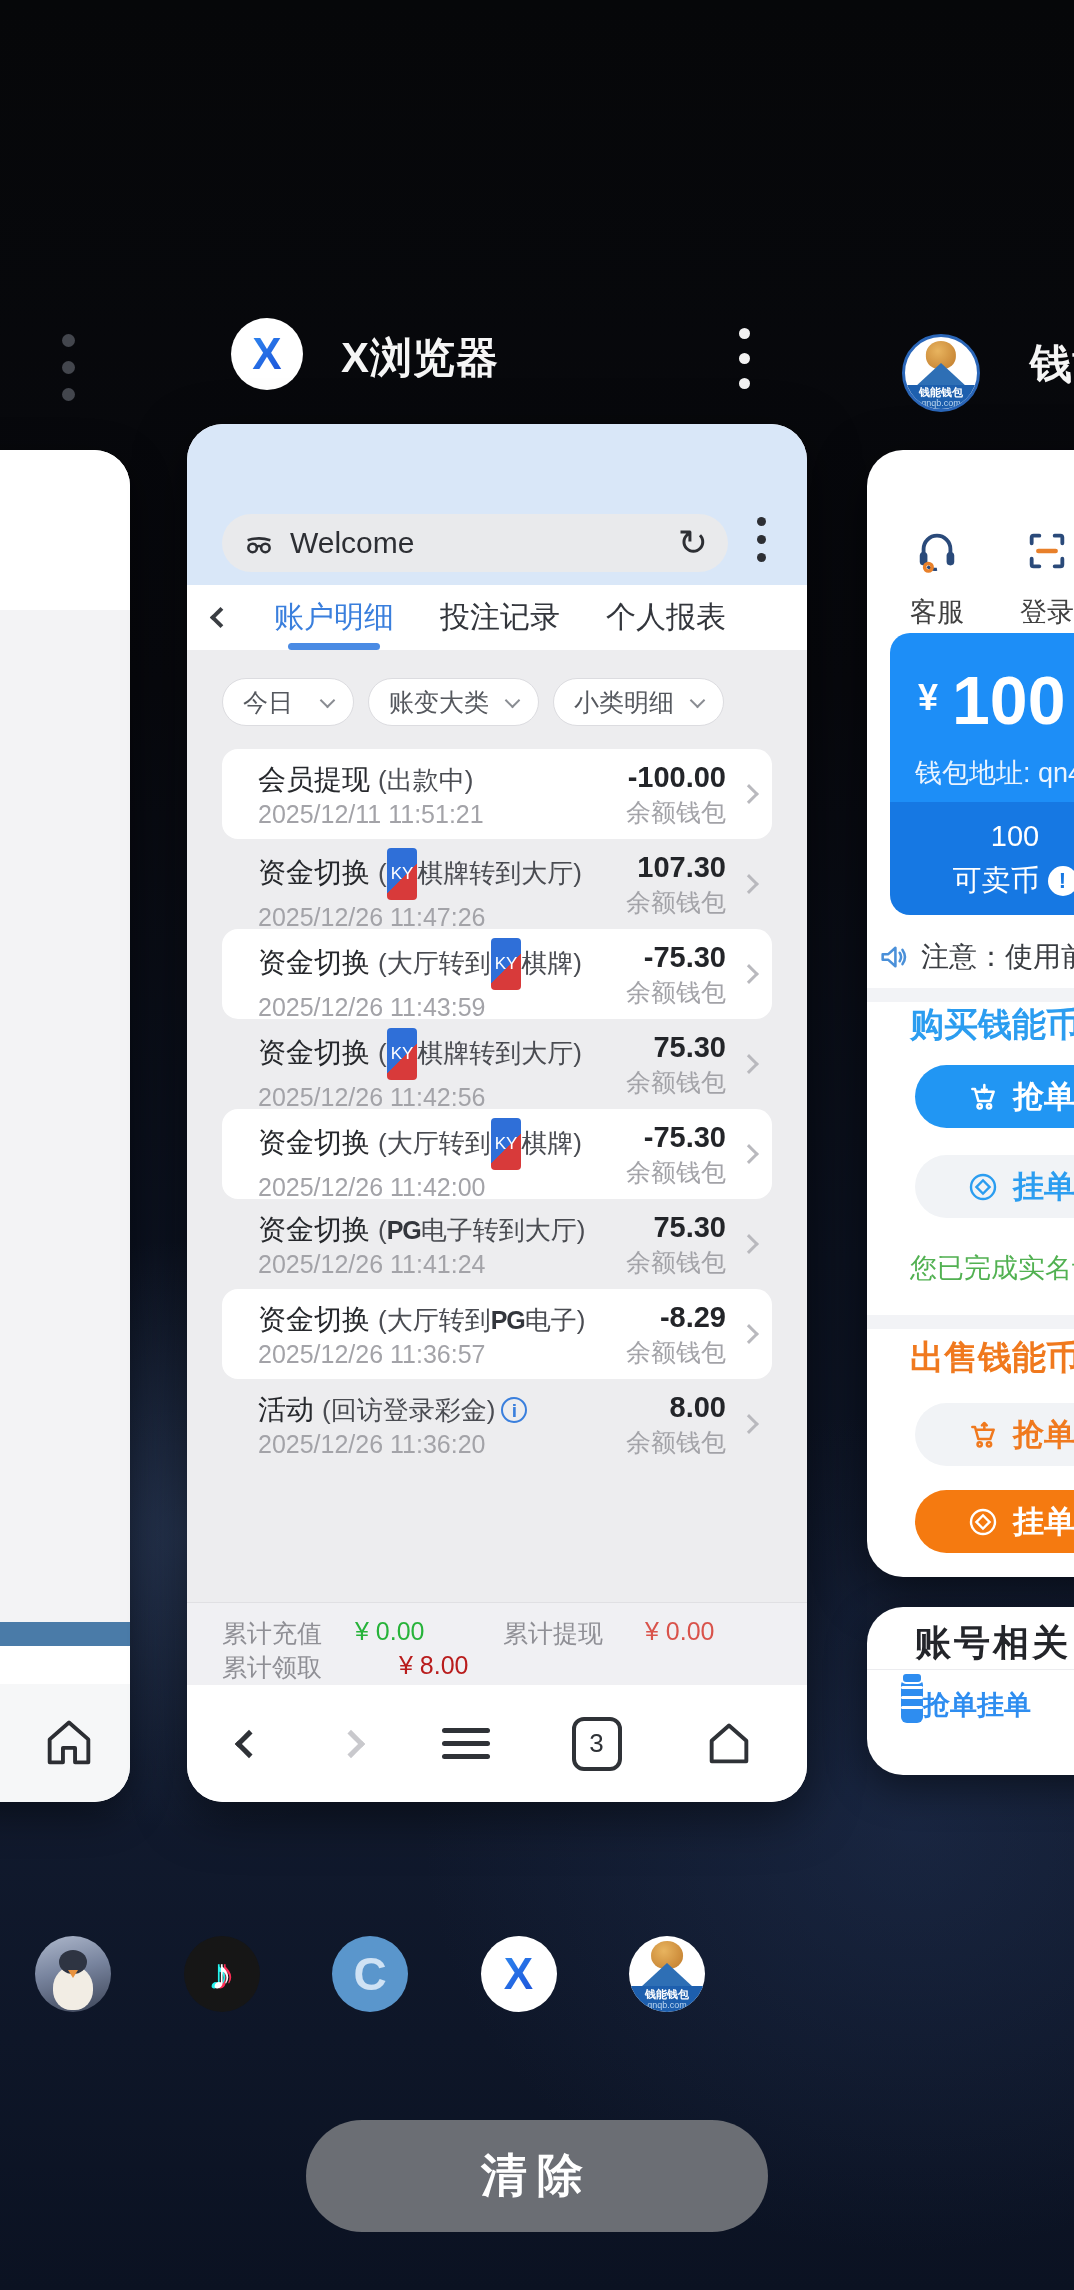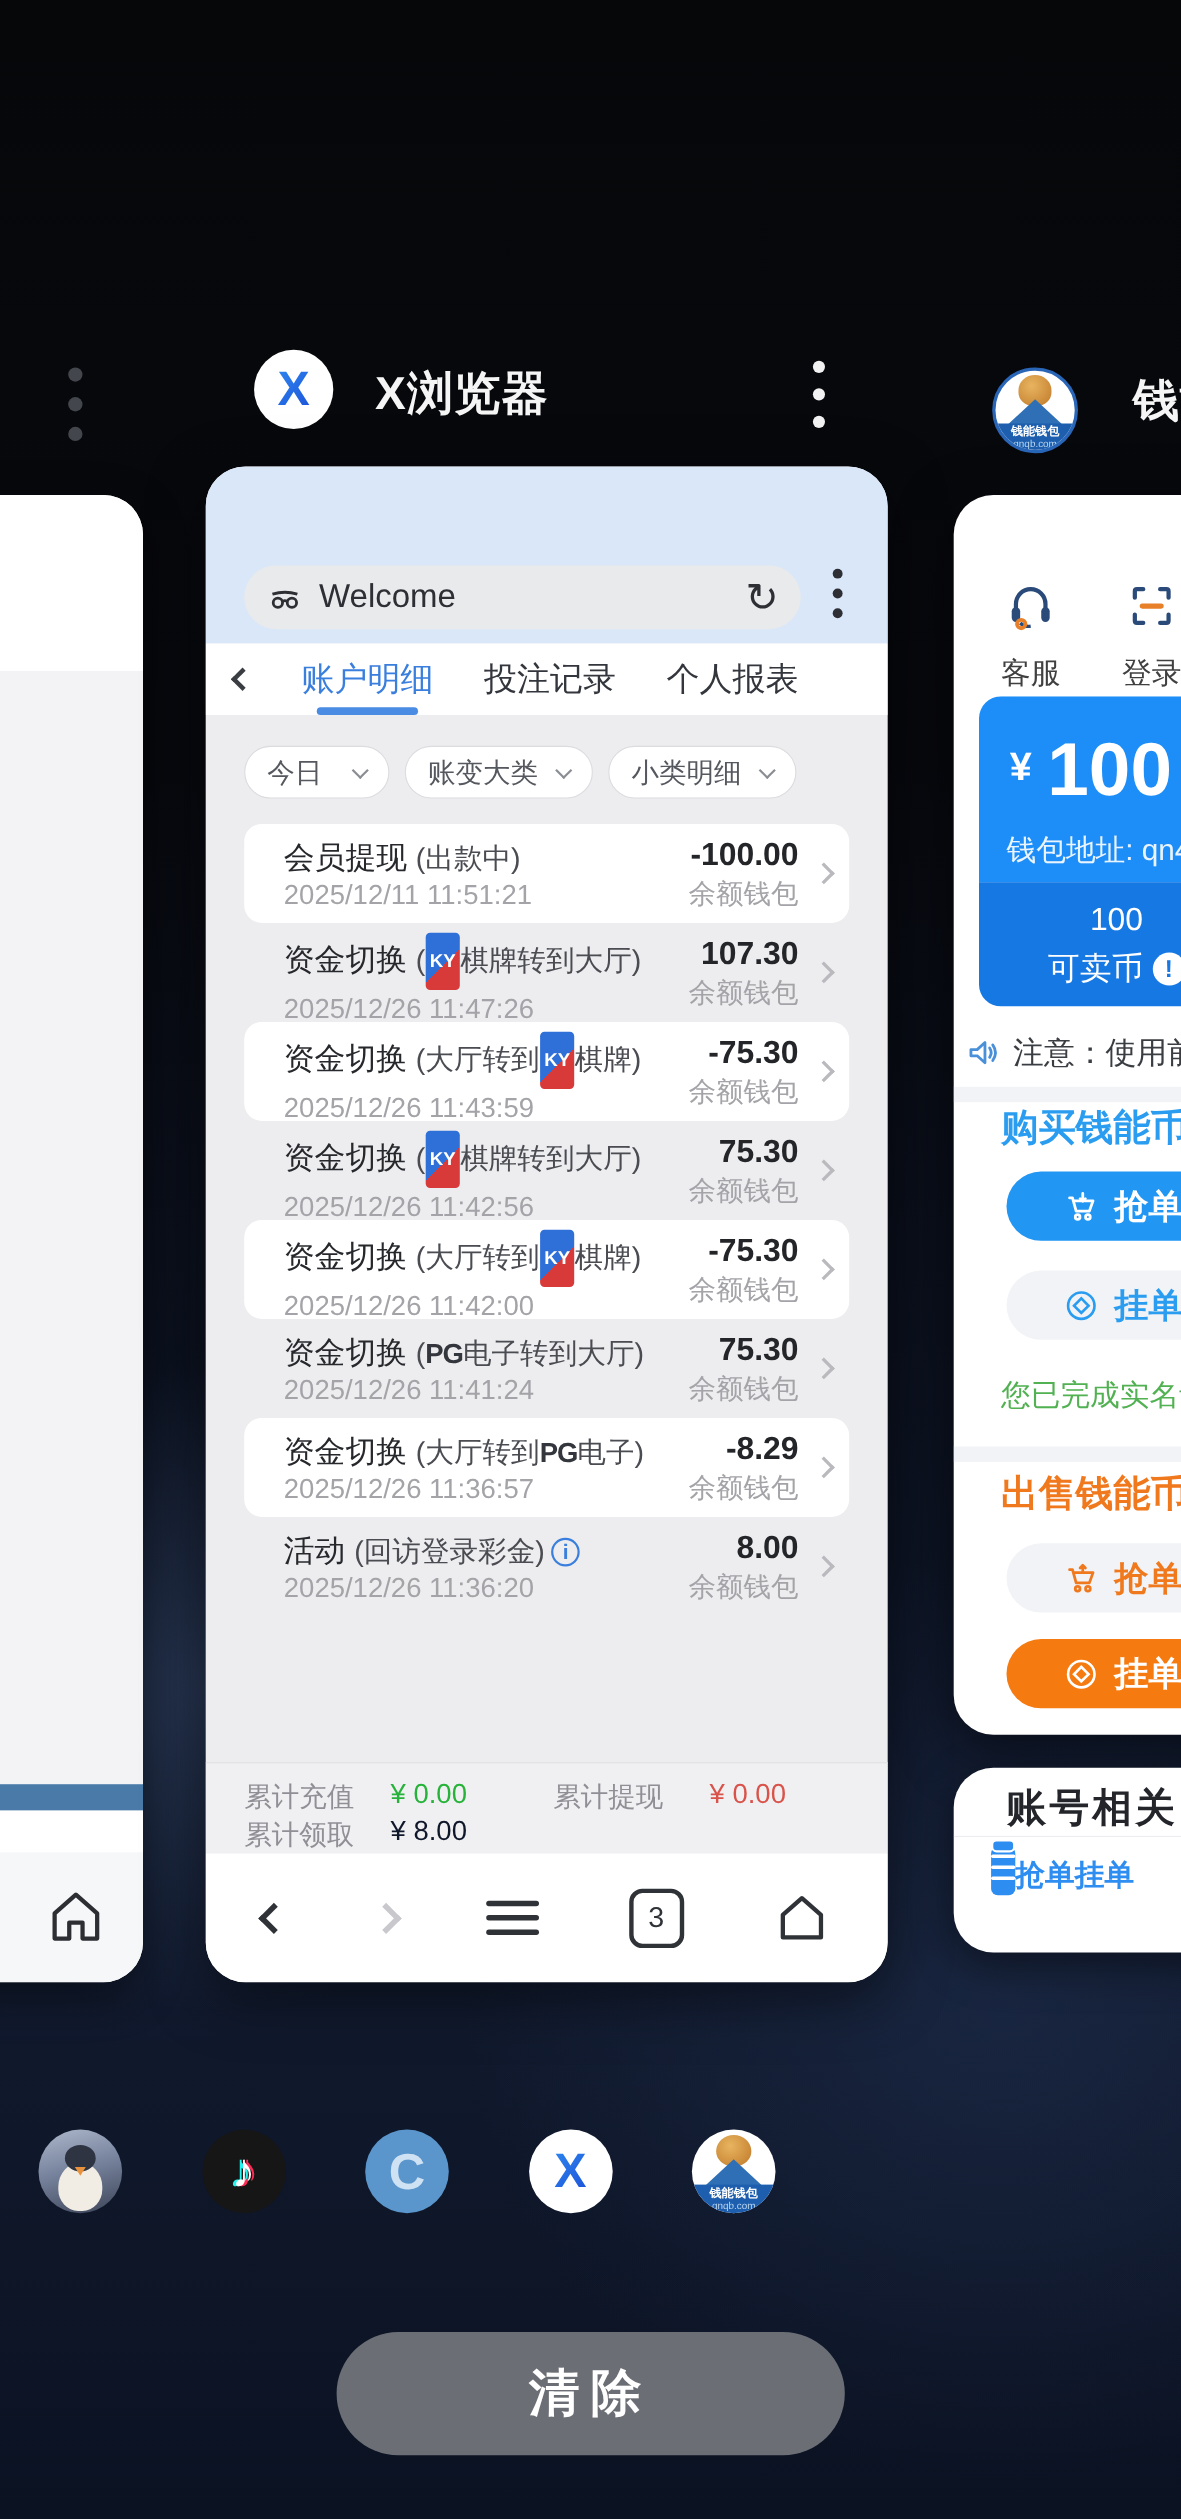--- a/index.html
+++ b/index.html
@@ -99,35 +99,35 @@
   .t-line { font-size:26px; color:#4a4c52; white-space:nowrap; }
   .t-title { font-size:28px; font-weight:normal; color:#26282c; margin-right:8px; }
   .t-time { font-size:25px; color:#a3a3a8; }
   .txn-r { display:flex; flex-direction:column; justify-content:space-between;
     align-items:flex-end; padding-right:22px; }
   .t-amount { font-size:29px; font-weight:600; color:#232529; }
   .t-wallet { font-size:25px; color:#a3a3a8; }
   .t-chev { position:absolute; right:16px; top:38px; width:14px; height:14px;
     border-top:3px solid #b9b9bе; border-top:3px solid #b9b9be; border-right:3px solid #b9b9be;
     transform:rotate(45deg); }
-  .brand-ky { display:inline-block; font-size:17px; font-weight:bold; color:#fff; line-height:22px;
+  .brand-ky { display:inline-block; font-size:17px; font-weight:normal; color:#fff; line-height:22px;
     padding:15px 4px; border-radius:4px; background:linear-gradient(135deg,#2f6fd8 55%,#d83a3a 55%);
     transform:translateY(-3px); }
   .brand-pg { font-weight:bold; color:#33363c; font-size:25px; letter-spacing:-1px; }
   .info-i { display:inline-block; width:26px; height:26px; border:2px solid #3a7fdd; border-radius:50%;
     color:#3a7fdd; font-size:19px; text-align:center; line-height:24px; font-weight:bold;
     transform:translateY(-2px); margin-left:6px; }
 
   .summary { position:absolute; left:0; top:1178px; width:100%; height:83px; background:#f0f0f3;
     border-top:1px solid #e0e0e3; font-size:25px; }
   .summary span { position:absolute; white-space:nowrap; }
   .s-label { color:#8f8f95; }
   .s-green { color:#27b33a; }
   .s-red { color:#d9534b; }
-  .s-yellow { color:#0f172a; }
+  .s-yellow { color:#b91c1c;margin-left:44px; }
 
   .bc-footer { position:absolute; left:0; top:1261px; width:100%; height:117px; background:#fff;
     display:flex; align-items:center; justify-content:space-between; padding:0 52px; }
   .nav-chev { width:20px; height:20px; border-top:5px solid #2f3237; border-right:5px solid #2f3237; }
   .nav-back { transform:rotate(-135deg); }
   .nav-fwd { transform:rotate(45deg); border-color:#c9c9cd; }
   .nav-menu div { width:48px; height:5px; background:#2f3237; border-radius:3px; margin:8px 0; }
   .nav-tabs { width:50px; height:54px; border:4px solid #2f3237; border-radius:12px;
     display:flex; align-items:center; justify-content:center; font-size:26px; color:#2f3237; }
 

